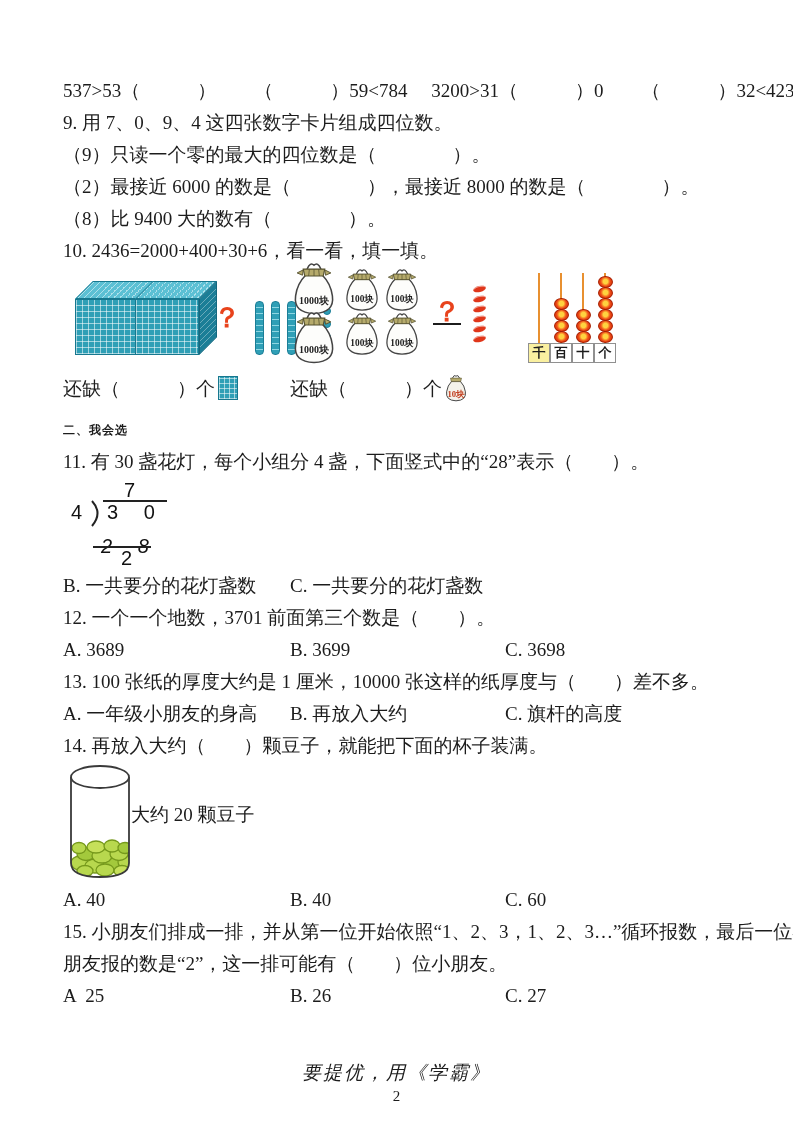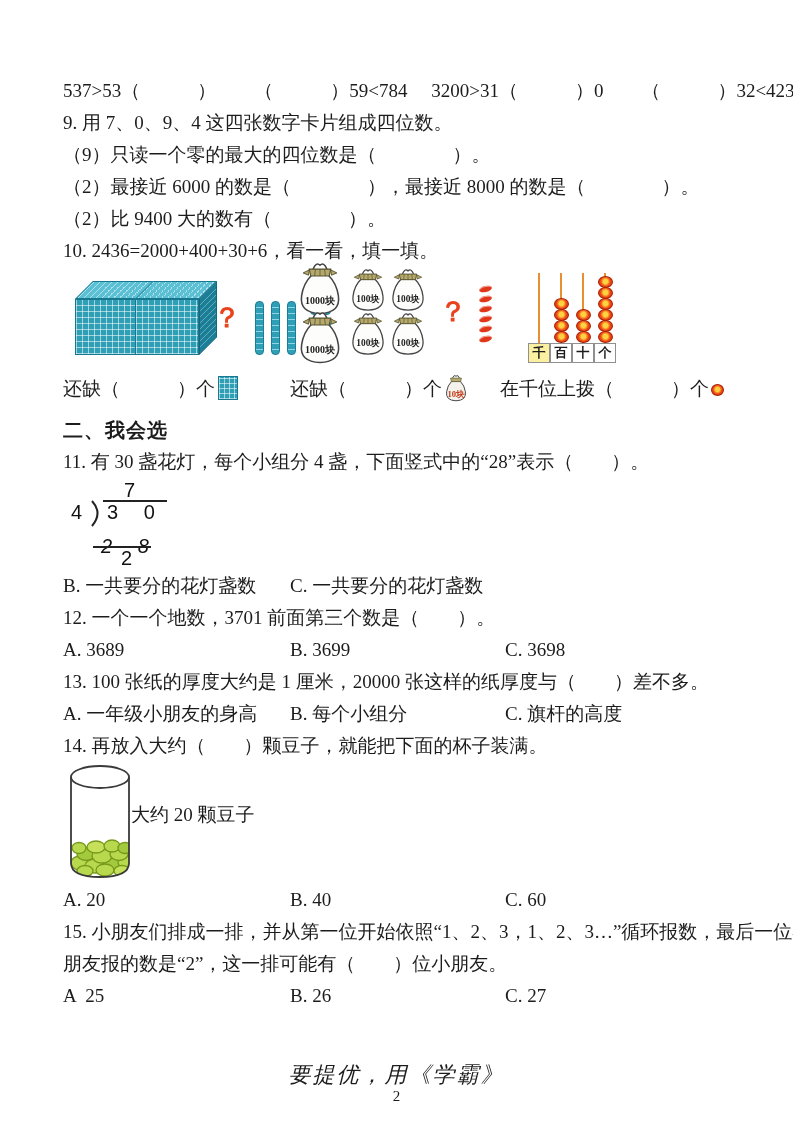--- a/index.html
+++ b/index.html
@@ -5,21 +5,21 @@
   * { margin:0; padding:0; box-sizing:border-box; }
   html,body { background:#888; }
   #page {
     position:relative; width:793px; height:1122px; margin:0 auto;
     background:#ffffff; color:#1c1c1c;
     font-family:"Liberation Serif", serif; font-size:19px;
     overflow:hidden;
   }
   #content { position:absolute; left:63px; top:75px; width:670px; }
   .line { line-height:32px; white-space:pre; }
-  .bold-title { font-weight:bold; font-size:20px; font-family:"Liberation Sans", sans-serif; letter-spacing:1px; }
+  .bold-title { font-weight:bold; font-size:12px; font-family:"Liberation Sans", sans-serif; letter-spacing:1px; }
 
   
   .fig-row { position:relative; height:105px; }
   .cap-row { position:relative; height:34px; line-height:34px; }
   .cap { position:absolute; white-space:pre; }
 
   
   .grp-blocks { position:absolute; left:12px; top:14px; display:flex; align-items:flex-end; }
   .cube { position:relative; width:64px; height:56px; margin-top:18px; }
   .cube .f { position:absolute; left:0; top:0; width:64px; height:56px;
@@ -33,21 +33,21 @@
     background-color:#1b7e97; border:1px solid #14677e;
     background-image:repeating-linear-gradient(0deg, rgba(255,255,255,.35) 0 1px, transparent 1px 6px); }
   .qmark { color:#e8431c; font-size:28px; font-weight:bold; margin:0 14px; align-self:center; }
   .rods { display:flex; gap:7px; align-items:flex-end; margin-right:14px; }
   .rod { width:9px; height:54px; border:1px solid #1b7e97; border-radius:4px;
     background:repeating-linear-gradient(180deg,#2f9fb6 0 5px,#8fd6e2 5px 6px); }
   .dots { display:grid; grid-template-columns:repeat(2,8px); grid-auto-rows:8px; gap:5px; margin-bottom:14px; }
   .dot { width:8px; height:8px; border-radius:50%; background:#2f9fb6; border:1px solid #1b7e97; }
 
   
-  .grp-money { position:absolute; left:234px; top:-8px; display:flex; align-items:center; }
+  .grp-money { position:absolute; left:228px; top:-8px; display:flex; align-items:center;text-decoration:underline; }
   .bigbags { display:flex; flex-direction:column; }
   .bigbags svg:last-child { margin-top:-8px; }
   .midbags { display:grid; grid-template-columns:repeat(2,38px); gap:0 2px; margin-left:6px; }
   .midbags svg { margin-top:-2px; }
   .bag-label { font:bold 13px "Liberation Serif", serif; fill:#222; }
   .grp-money .qmark { margin:0 12px; }
   .coins { display:flex; flex-direction:column; gap:4px; margin-top:4px; }
   .coin { width:13px; height:6px; border-radius:50%; background:#e0361a; transform:rotate(-14deg);
     box-shadow:inset 0 1px 0 rgba(255,255,255,.55); }
 
@@ -92,35 +92,35 @@
   .opts span:nth-child(1) { width:227px; }
   .opts span:nth-child(2) { width:215px; }
 
   
   .cup-row { position:relative; height:122px; }
   .cup-row svg { position:absolute; left:5px; top:2px; }
   .cup-label { position:absolute; left:68px; top:40px; white-space:pre; }
 
   
   .footer-slogan { position:absolute; left:0; right:0; top:1060px; text-align:center;
-    font-size:22px; font-style:italic; letter-spacing:2px; }
+    font-size:19px; font-style:italic; letter-spacing:2px; }
   .footer-page { position:absolute; left:0; right:0; top:1088px; text-align:center; font-size:15px; }
 </style>
 </head>
 <body>
 
 <div id="page">
 <div id="content">
 
   <p class="line">537&gt;53（　　　）　　（　　　）59&lt;784　 3200&gt;31（　　　）0　　（　　　）32&lt;423</p>
 
   <p class="line">9. 用 7、0、9、4 这四张数字卡片组成四位数。</p>
   <p class="line">（9）只读一个零的最大的四位数是（　　　　）。</p>
   <p class="line">（2）最接近 6000 的数是（　　　　），最接近 8000 的数是（　　　　）。</p>
-  <p class="line">（2）比 9400 大的数有（　　　　）。</p>
+  <p class="line">（8）比 9400 大的数有（　　　　）。</p>
 
   <p class="line">10. 2436=2000+400+30+6，看一看，填一填。</p>
 
   <div class="fig-row">
 
     <div class="grp-blocks">
       <div class="cube">
             <div class="t"></div>
             <div class="r"></div>
             <div class="f"></div>
@@ -253,21 +253,20 @@
   </div>
 
   <div class="cap-row">
     <span class="cap" style="left:0"><span>还缺（　　　）个</span><span class="icon-flat"></span></span>
     <span class="cap" style="left:227px"><span>还缺（　　　）个</span><svg class="icon-bag" width="24" height="29" viewBox="0 0 60 74">
         <path d="M21,13 Q25,3 30,8 Q35,3 39,13" fill="#fff" stroke="#444" stroke-width="2.5"></path>
         <path d="M19,21 Q8,32 6,48 Q3,70 30,71 Q57,70 54,48 Q52,32 41,21 Z" fill="#f4f2ea" stroke="#444" stroke-width="2.5"></path>
         <path d="M16,13 L44,13 L42,22 L18,22 Z" fill="#b5aa6b" stroke="#55512f" stroke-width="1.5"></path>
         <text x="30" y="60" text-anchor="middle" style="font:bold 22px 'Liberation Serif',serif; fill:#c03a1a;">10块</text>
       </svg></span>
-    <span class="cap" style="left:437px"><span>在千位上拨（　　　）个</span><span class="icon-bead"></span></span>
   </div>
 
   <p class="line bold-title" style="margin-top:8px">二、我会选</p>
 
   <p class="line">11. 有 30 盏花灯，每个小组分 4 盏，下面竖式中的“28”表示（　　）。</p>
 
   <div class="division">
     <span class="dv-quot">7</span>
     <span class="dv-dvsr">4</span>
     <svg class="dv-paren" width="13" height="27">
@@ -285,24 +284,24 @@
     <span>C. 一共要分的花灯盏数</span>
   </div>
 
   <p class="line">12. 一个一个地数，3701 前面第三个数是（　　）。</p>
   <div class="opts">
     <span>A. 3689</span>
     <span>B. 3699</span>
     <span>C. 3698</span>
   </div>
 
-  <p class="line">13. 100 张纸的厚度大约是 1 厘米，20000 张这样的纸厚度与（　　）差不多。</p>
+  <p class="line">13. 100 张纸的厚度大约是 1 厘米，10000 张这样的纸厚度与（　　）差不多。</p>
   <div class="opts">
     <span>A. 一年级小朋友的身高</span>
-    <span>B. 每个小组分</span>
+    <span>B. 再放入大约</span>
     <span>C. 旗杆的高度</span>
   </div>
 
   <p class="line">14. 再放入大约（　　）颗豆子，就能把下面的杯子装满。</p>
 
   <div class="cup-row">
     <svg width="64" height="118" viewBox="0 0 64 118">
       <defs>
         <clipPath id="cupclip">
               <path d="M3,13 L3,99 Q3,113 32,113 Q61,113 61,99 L61,13 Z"></path>
@@ -326,21 +325,21 @@
               <ellipse cx="17" cy="107" rx="8" ry="5.5"></ellipse>
         </g>
       </g>
       <path d="M3,13 L3,99 Q3,113 32,113 Q61,113 61,99 L61,13" fill="none" stroke="#3a3a3a" stroke-width="1.8"></path>
       <ellipse cx="32" cy="13" rx="29" ry="11" fill="#ffffff" stroke="#3a3a3a" stroke-width="1.8"></ellipse>
     </svg>
     <span class="cup-label">大约 20 颗豆子</span>
   </div>
 
   <div class="opts">
-    <span>A. 20</span>
+    <span>A. 40</span>
     <span>B. 40</span>
     <span>C. 60</span>
   </div>
 
   <p class="line">15. 小朋友们排成一排，并从第一位开始依照“1、2、3，1、2、3…”循环报数，最后一位小</p>
   <p class="line">朋友报的数是“2”，这一排可能有（　　）位小朋友。</p>
   <div class="opts">
     <span>A  25</span>
     <span>B. 26</span>
     <span>C. 27</span>

